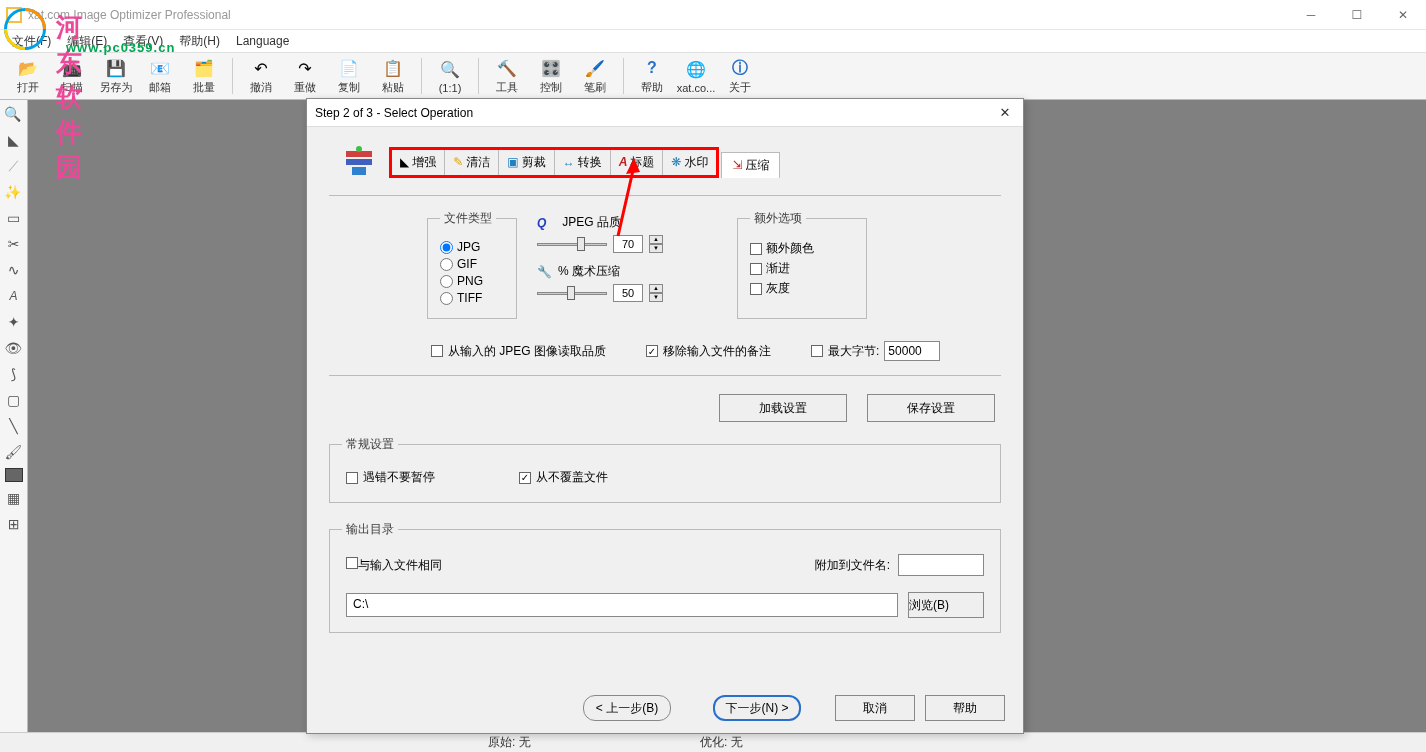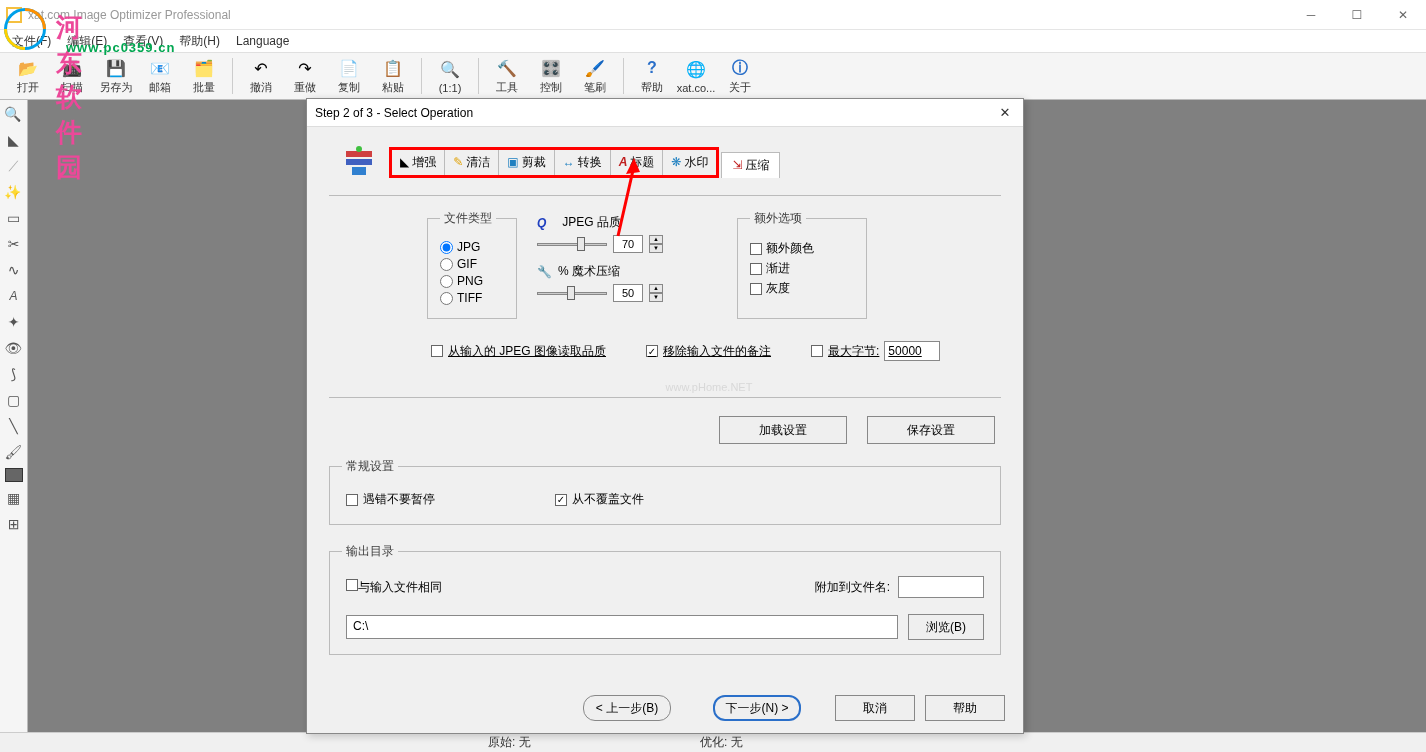--- a/index.html
+++ b/index.html
@@ -70,37 +70,37 @@
 .quality-group .slider { width: 70px; height: 18px; position: relative; }
 .quality-group .slider .track { position: absolute; top: 8px; left: 0; right: 0; height: 3px; background: #ccc; border: 1px solid #888; }
 .quality-group .slider .thumb { position: absolute; top: 2px; left: 40px; width: 8px; height: 14px; background: #e8e8e8; border: 1px solid #666; }
 .quality-group input[type=text] { width: 30px; height: 18px; border: 1px solid #888; text-align: center; font-size: 11px; }
 .quality-group .spin { width: 14px; height: 18px; display: flex; flex-direction: column; }
 .quality-group .spin div { flex: 1; border: 1px solid #888; background: #e8e8e8; font-size: 6px; text-align: center; line-height: 7px; }
 .extra-group { width: 130px; }
 .extra-group label { display: flex; align-items: center; gap: 4px; margin: 3px 0; }
 .chk { width: 12px; height: 12px; border: 1px solid #666; background: #fff; display: inline-flex; align-items: center; justify-content: center; font-size: 10px; color: #000; }
 
-.option-row { display: flex; align-items: center; gap: 40px; margin: 10px 0 14px 4px; text-decoration: underline; }
+.option-row { display: flex; align-items: center; gap: 40px; margin: 10px 0 14px 4px; }
 .option-row label { display: flex; align-items: center; gap: 5px; }
 .option-row input[type=text] { width: 56px; height: 20px; border: 1px solid #888; padding: 0 3px; }
 
 .btn-row { display: flex; gap: 20px; justify-content: flex-end; margin: 18px 6px 14px 0; }
 .btn { min-width: 128px; height: 28px; border: 1px solid #888; background: #efefef; display: flex; align-items: center; justify-content: center; }
 .btn:active, .btn.default { border: 2px solid #2a6fc9; margin-left: 32px; }
 
 .general-group label { display: flex; align-items: center; gap: 5px; }
-.general-group .grow { display: flex; gap: 120px; padding: 6px 4px; }
+.general-group .grow { display: flex; gap: 84px; padding: 6px 4px; }
 
 .output-group .orow1 { display: flex; align-items: center; gap: 16px; padding: 6px 4px; }
 .output-group .orow1 input[type=text] { width: 86px; height: 22px; border: 1px solid #888; }
 .output-group .attach { display: flex; align-items: center; gap: 8px; margin-left: auto; }
 .output-group .orow2 { display: flex; align-items: center; gap: 10px; padding: 10px 4px 4px 4px; }
 .output-group .orow2 .path { flex: 1; height: 24px; border: 1px solid #888; background: #fff; padding: 3px 6px; }
-.output-group .orow2 .browse { width: 76px; height: 26px; border: 1px solid #888; background: #efefef; display: flex; align-items: center; justify-content: center; }
+.output-group .orow2 .browse { width: 76px; height: 26px; border: 1px solid #888; background: #efefef; display: flex; align-items: center; }
 
 .dialog-footer { position: absolute; bottom: 12px; right: 18px; display: flex; gap: 10px; }
 .dialog-footer .btn { min-width: 80px; height: 26px; }
 .dialog-footer .btn.wide { min-width: 88px; border-radius: 12px; }
 
 input[type=radio] { margin: 0; }
 </style>
 </head>
 <body>
 
@@ -368,21 +368,20 @@
         <label>
             <span class="chk">✓</span>
             <span>移除输入文件的备注</span>
           </label>
         <label>
             <span class="chk"></span>
             <span>最大字节:</span>
             <input type="text" value="50000" style="">
           </label>
       </div>
-      <div style="text-align:center;color:#d8d8d8;font-size:11px;margin:20px 0 4px 0">www.pHome.NET</div>
     </div>
     <div style="border-top:1px solid #bbb;margin-top:2px"></div>
 
     <div class="btn-row">
       <div class="btn">
           <span>加载设置</span>
         </div>
       <div class="btn">
           <span>保存设置</span>
         </div>

